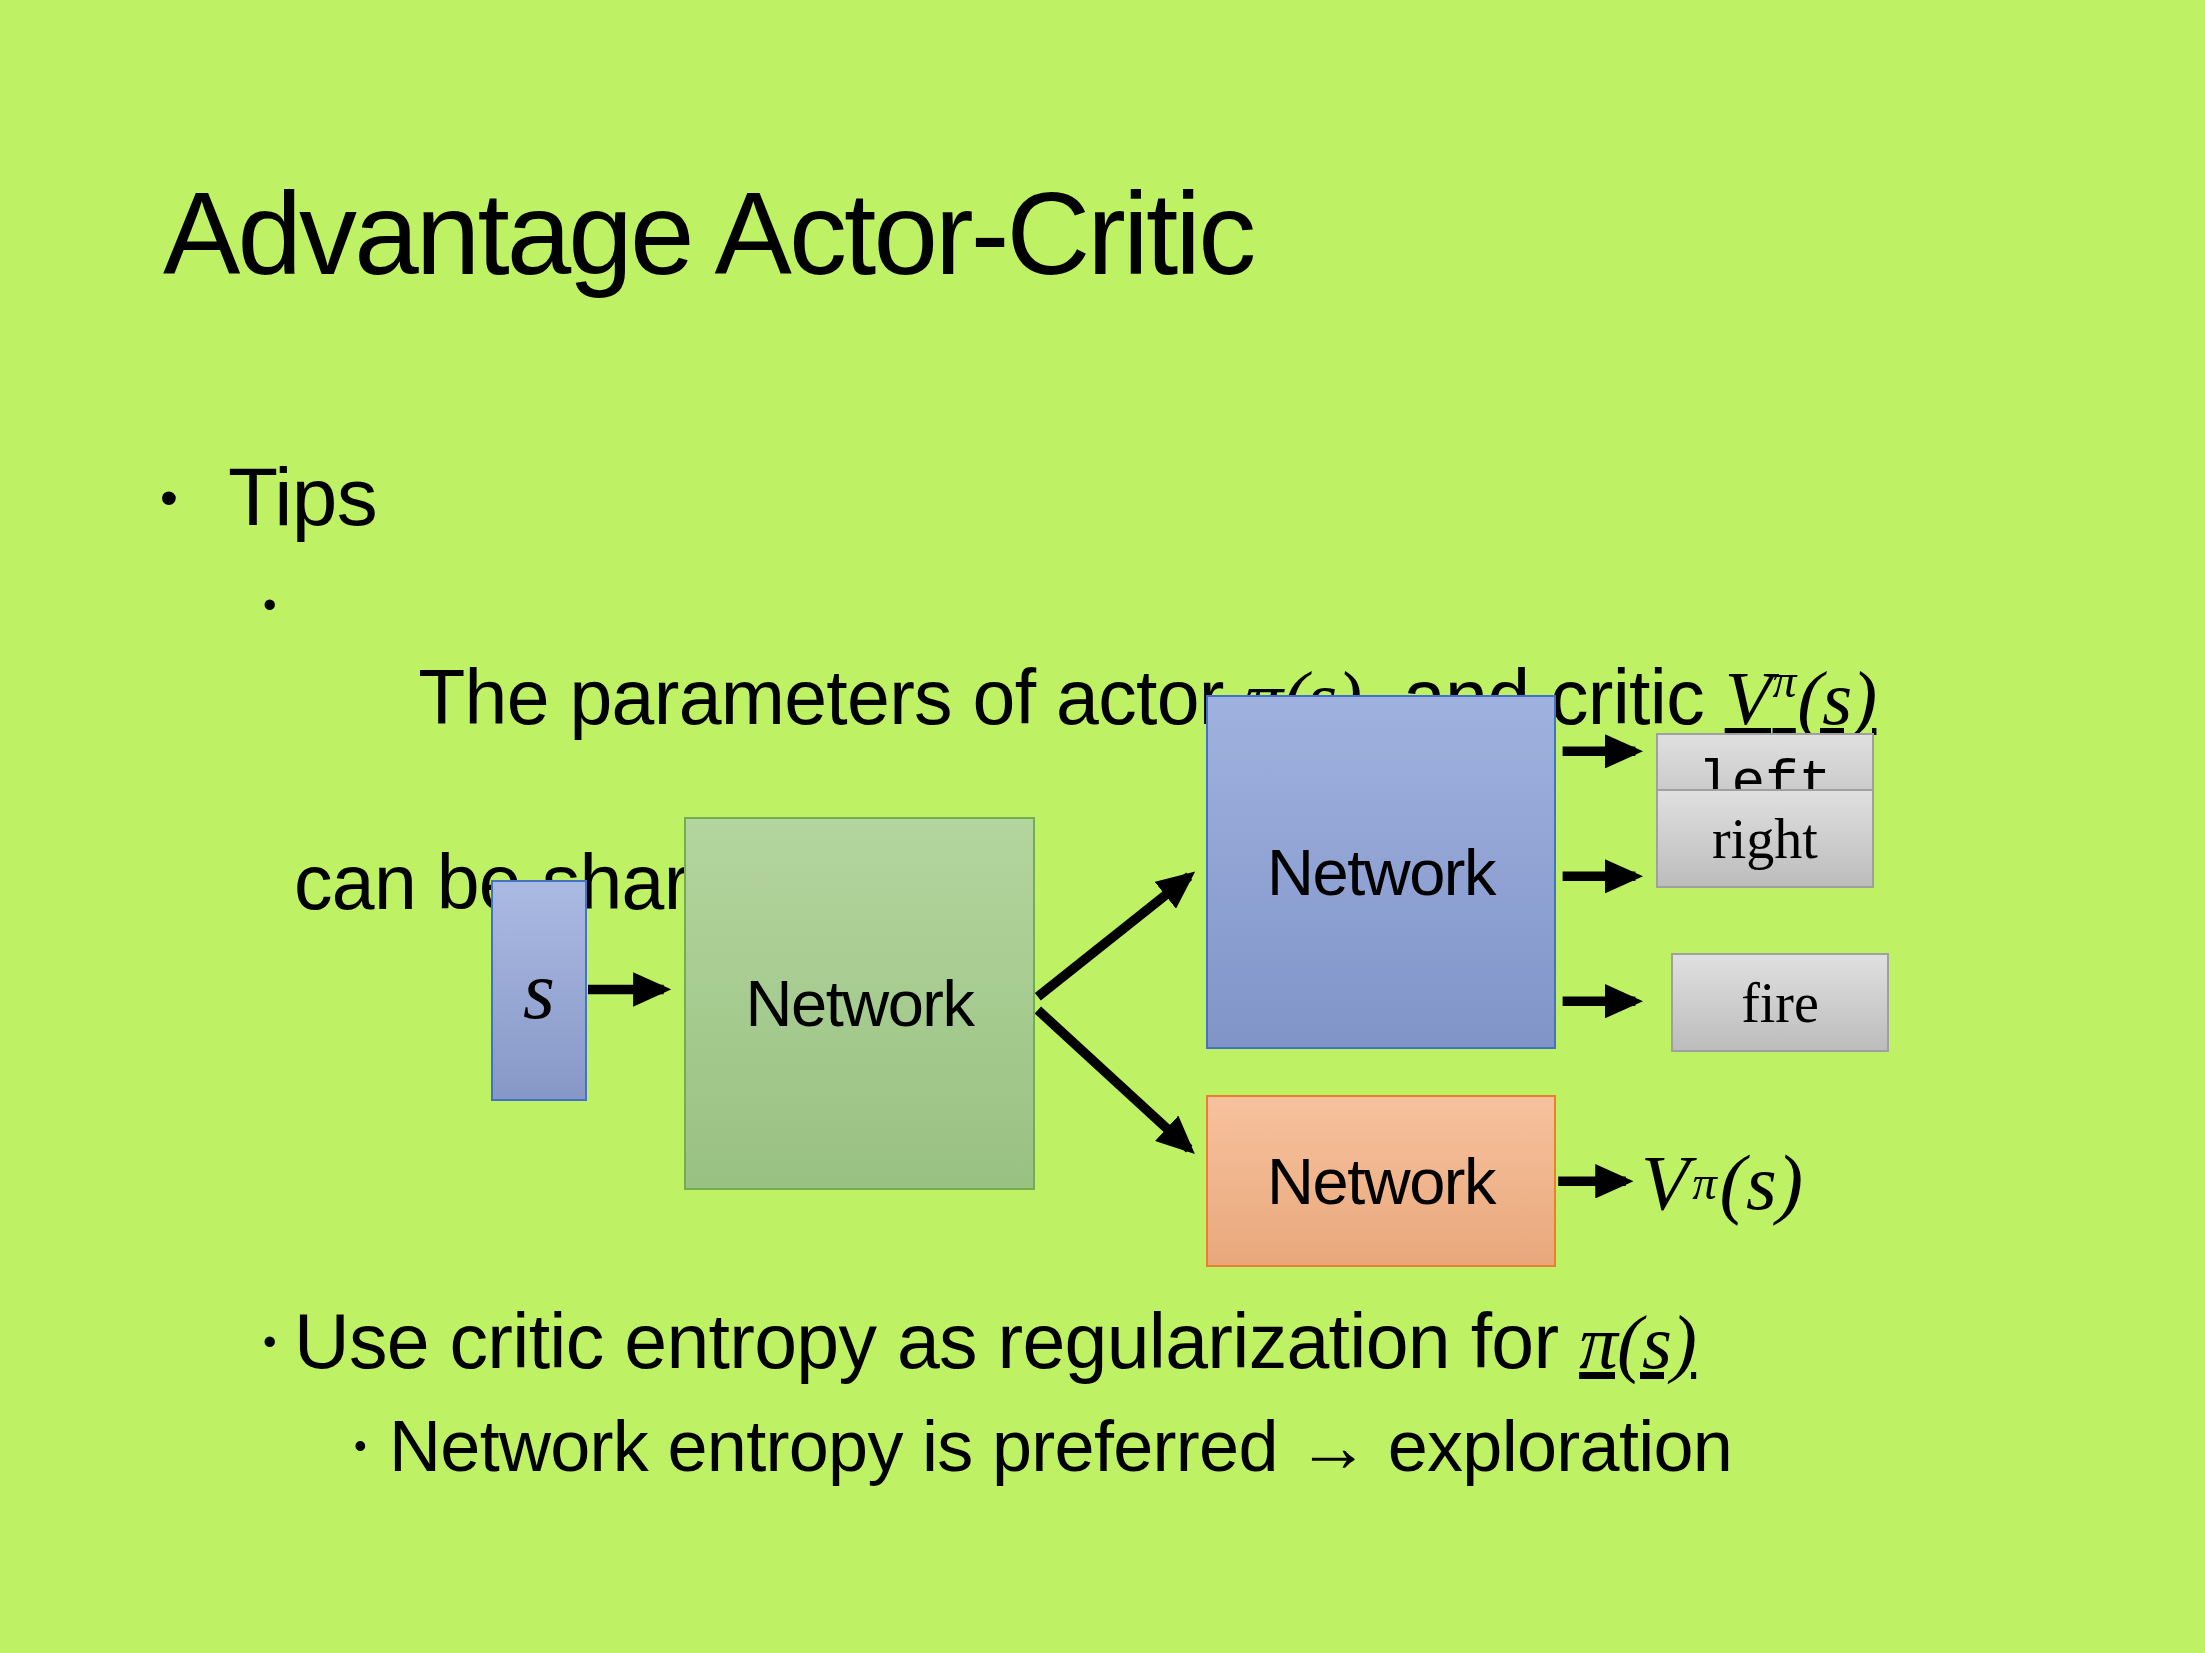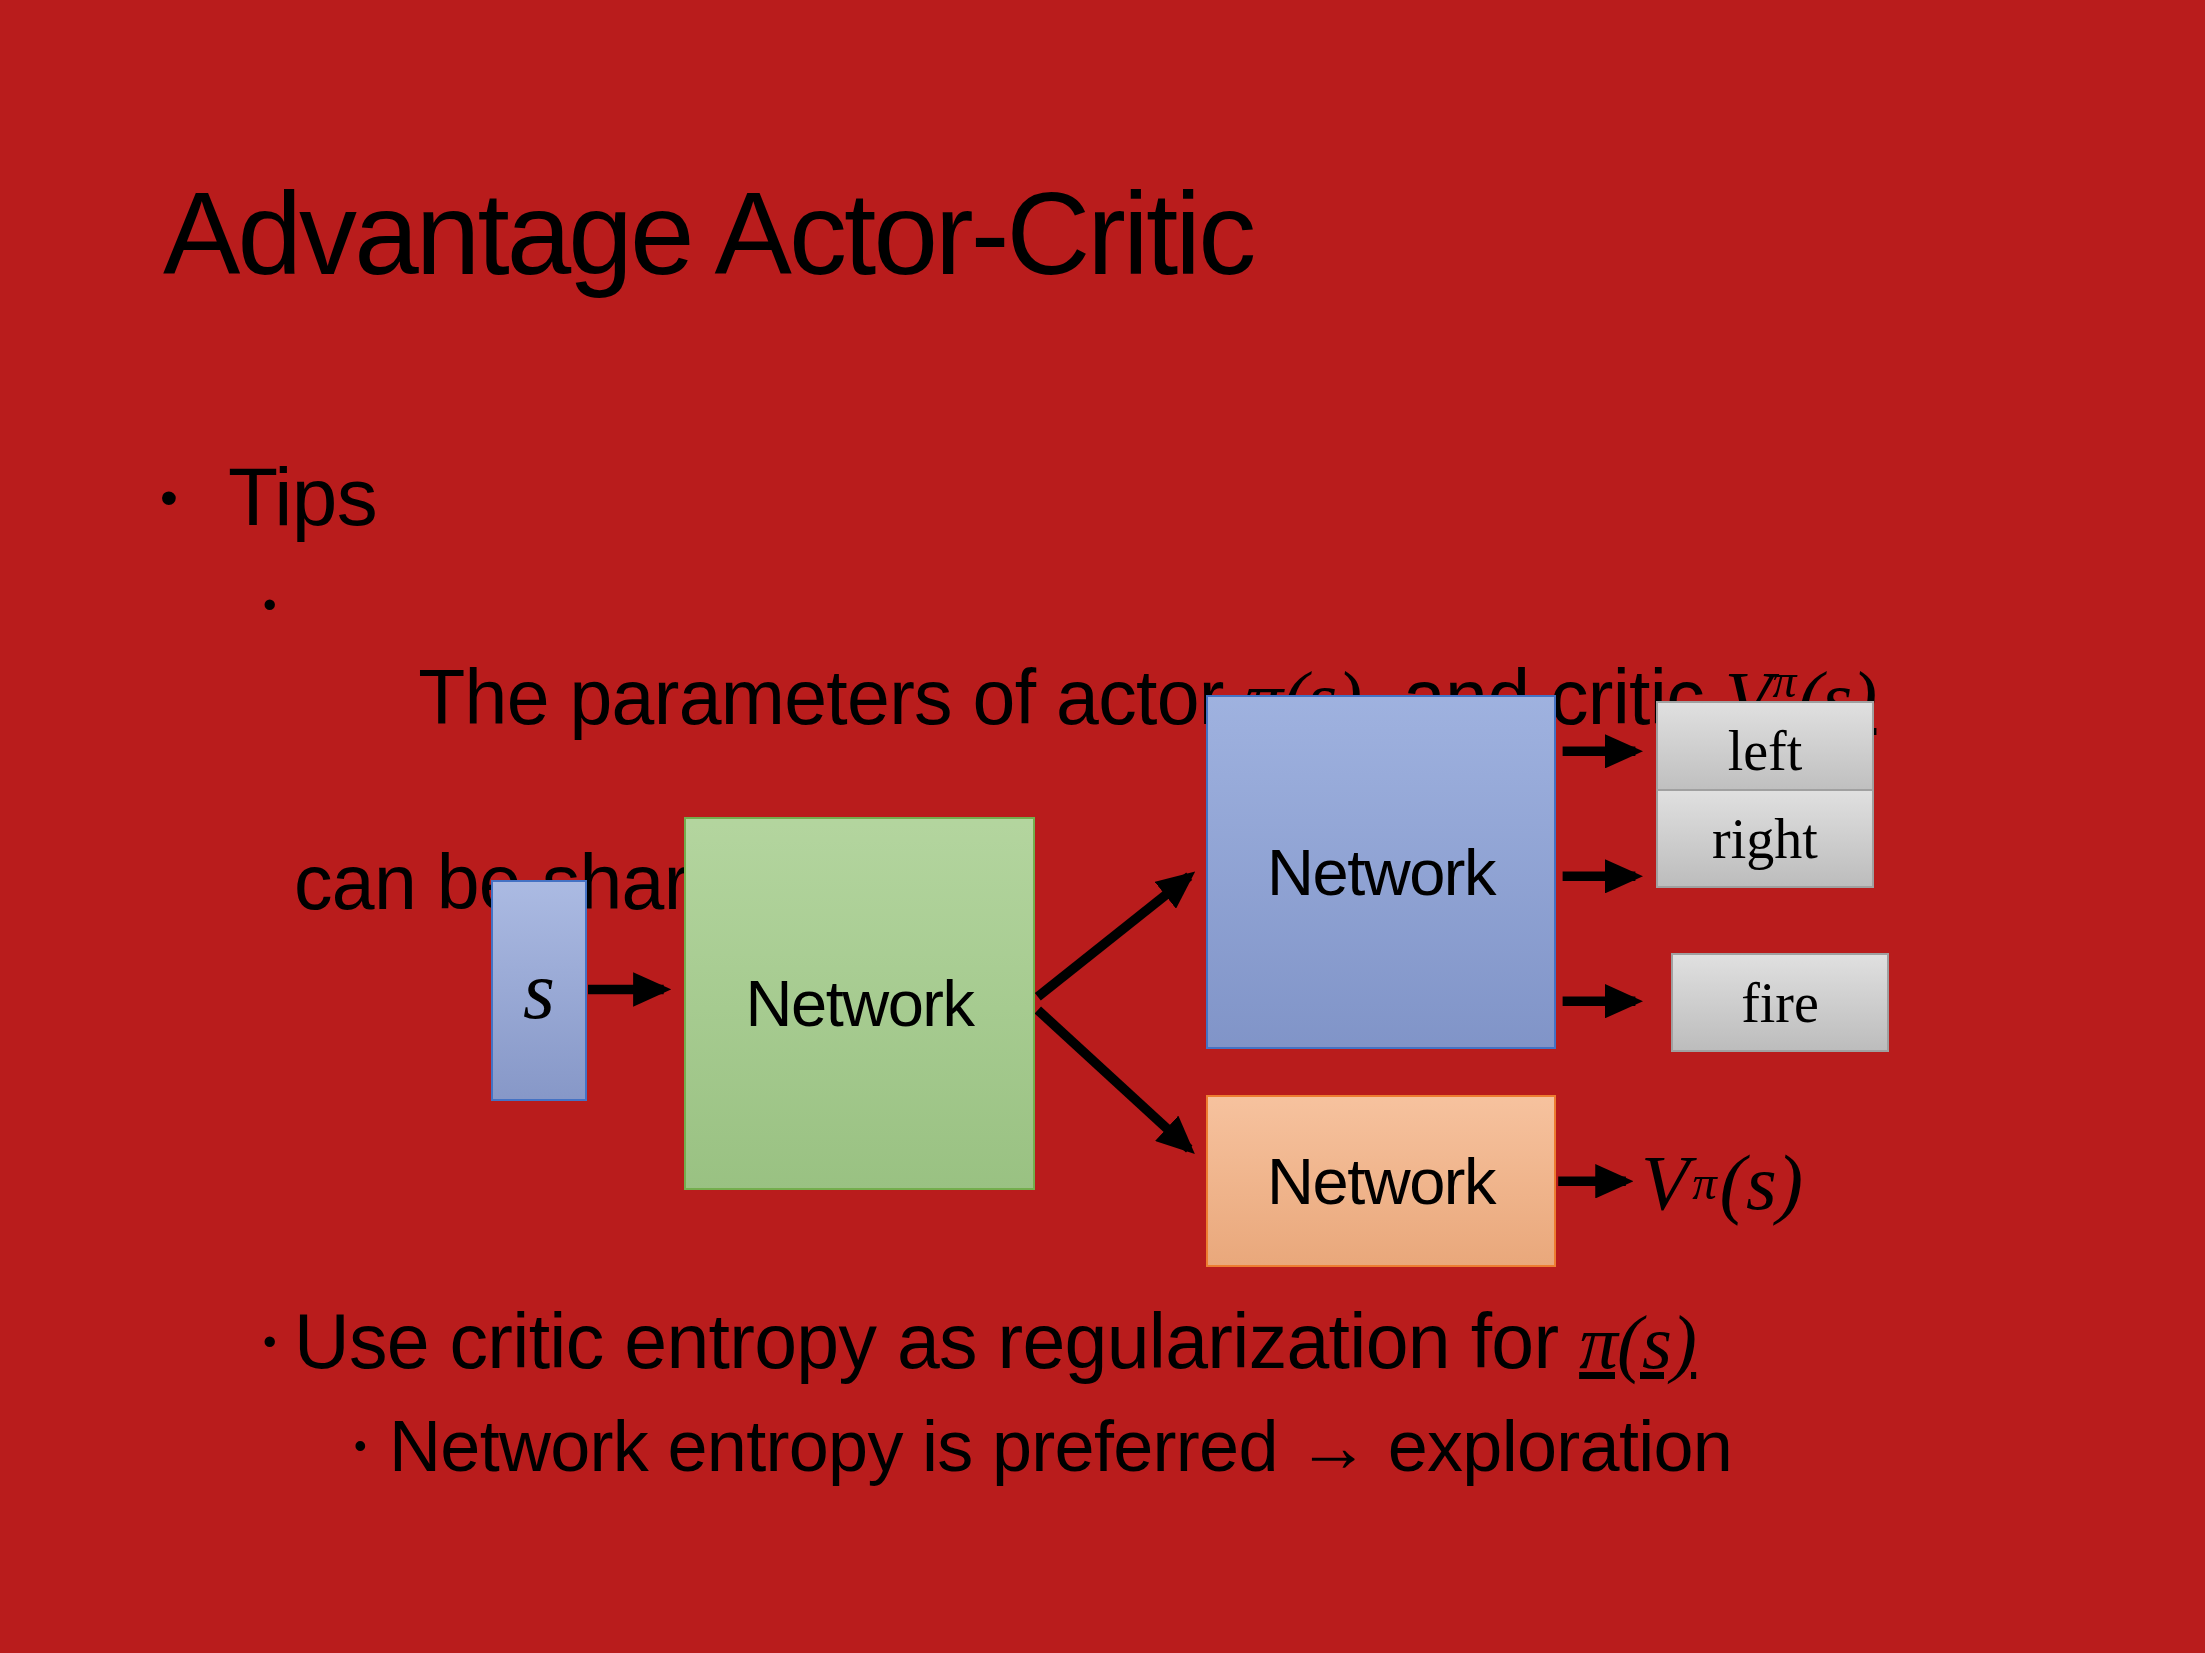--- a/index.html
+++ b/index.html
@@ -1,17 +1,17 @@
 <!DOCTYPE html>
 <html style="--state-fill: #96A9DB; --state-border: #4472C4; --shared-fill: #A5CD8C; --shared-border: #74AD4D; --actor-fill: #8FA5DA; --actor-border: #4472C4; --critic-fill: #F4B183; --critic-border: #ED7D31; --action-fill: #D2D2D2; --action-border: #A0A0A0; --arrow: #000000;font-size:11.8px"><head>
 <meta charset="utf-8">
 <style>
   html,body{margin:0;padding:0;background:#888;}
   .canvas{
-    position:relative; width:2205px; height:1654px; background:#b91c1c;
+    position:relative; width:2205px; height:1654px; background:#bef264;
     font-family:"Liberation Sans", sans-serif; color:#000; overflow:hidden;
   }
   .title{
     position:absolute; left:163px; top:171px;
     font-size:116px; font-weight:400; letter-spacing:-2.9px; line-height:1.1;
   }
   .line{ position:absolute; display:flex; align-items:center; letter-spacing:-0.7px;}
   .line .dot{ flex:0 0 auto; }
   .l1{ left:160px; top:450px; font-size:82px; }
   .l1 .dot{ width:68px; font-size:0.62em; }
@@ -48,21 +48,21 @@
     background:linear-gradient(180deg, rgba(255,255,255,.22), rgba(60,20,0,.06)), var(--critic-fill);
     border:2.9px solid var(--critic-border);
     font-size:65px; letter-spacing:-1.5px;
   }
   .graybox{
     left:1656px; width:218px; height:99px;
     background:linear-gradient(180deg, rgba(255,255,255,.30), rgba(0,0,0,.10)), var(--action-fill);
     border:2.2px solid var(--action-border);
     font-family:"Liberation Serif", serif; font-size:56px;
   }
-  .g1{ top:701px; } .g2{ top:789px; } .g3{ top:953px;margin-left:15px; }
+  .g1{ top:733px;font-family:Liberation Mono, monospace; } .g2{ top:789px; } .g3{ top:953px;margin-left:15px; }
   .vout{
     position:absolute; left:1641px; top:1131px; height:103px;
     display:flex; align-items:center;
     font-family:"Liberation Serif", serif; font-style:italic; font-size:79px;
   }
   .vout sup{ font-size:0.62em; line-height:0; margin:0 2.9px; }
   .arrows{ position:absolute; left:0; top:0; }
 </style>
 </head>
 <body>

